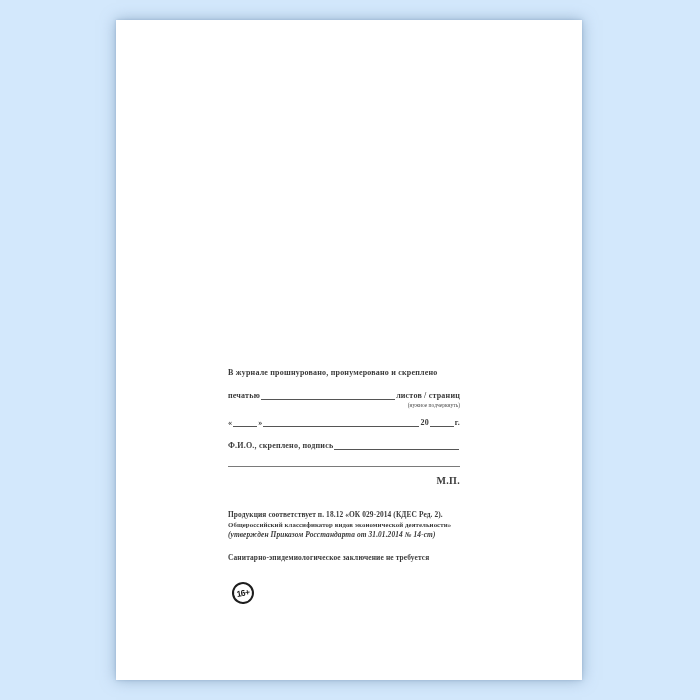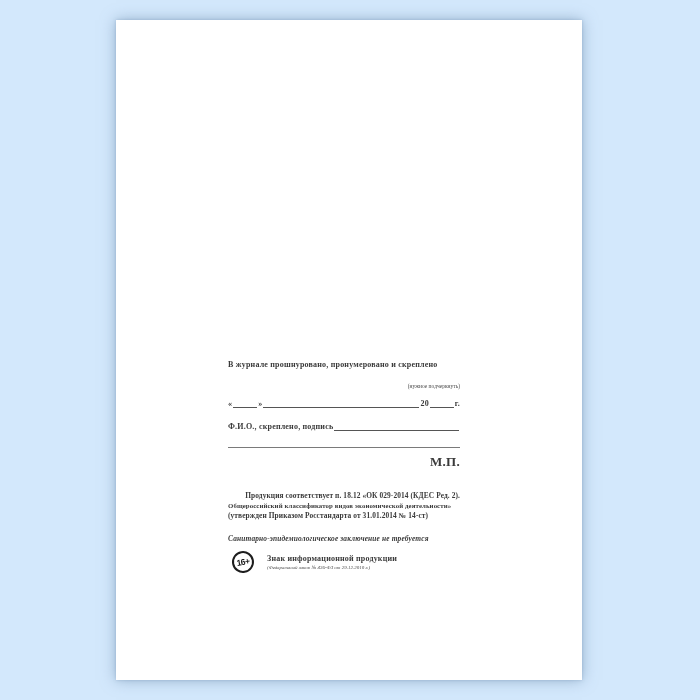--- a/index.html
+++ b/index.html
@@ -12,21 +12,21 @@
   }
   .sheet {
     position:absolute;
     left:116px; top:20px;
     width:466px; height:660px;
     background:#ffffff;
     box-shadow:0 0 14px rgba(100,132,165,0.55), 0 0 3px rgba(100,132,165,0.35);
   }
   .content {
     position:absolute;
-    left:112px; top:340px;
+    left:112px; top:348px;
     width:232px;
     color:#3a3a3a;
   }
   .stitch-statement {
     font-size:8px; font-weight:600; letter-spacing:0.2px;
     line-height:10px; margin-bottom:13px; white-space:nowrap;
   }
   .fill-row { display:flex; align-items:flex-end; }
   .fill {
     flex:1 1 auto; height:3px;
@@ -40,29 +40,29 @@
     text-align:right; font-size:5.5px; font-weight:400;
     color:#4a4a4a; line-height:7px; margin-bottom:9px;
   }
   .date-row { margin-bottom:13px; }
   .date-row .day-blank { width:24px; }
   .date-row .year-blank { width:24px; }
   .sign-row { margin-bottom:15px; }
   .blank-row { margin-bottom:9px; }
   .blank-row .fill { margin:0; height:1px; border-bottom:1px solid #7a7a7a; }
   .seal-place {
-    text-align:right; font-size:13px; font-weight:600;
+    text-align:right; font-size:10px; font-weight:600;
     letter-spacing:0.3px; line-height:9px; margin-bottom:25px;
   }
   .compliance { margin-bottom:13px; }
-  .compliance .c1 { font-size:7.4px; font-weight:600; letter-spacing:0.1px; line-height:10px; white-space:nowrap;text-align:right; }
+  .compliance .c1 { font-size:7.4px; font-weight:600; letter-spacing:0.1px; line-height:10px; white-space:nowrap; }
   .compliance .c2 { font-size:6.8px; font-weight:600; letter-spacing:0.1px; line-height:10px; white-space:nowrap; }
-  .compliance .c3 { font-size:7.4px; font-weight:600; letter-spacing:0.1px; line-height:10px; white-space:nowrap; }
+  .compliance .c3 { font-size:7.4px; font-style:italic; font-weight:600; letter-spacing:0.1px; line-height:10px; white-space:nowrap; }
   .statement { font-size:7.4px; font-weight:600; letter-spacing:0.15px; line-height:9px; white-space:nowrap; }
-  .statement.s1 { margin-bottom:8px;font-style:italic; }
+  .statement.s1 { margin-bottom:20px; }
   .statement.s2 { margin-bottom:14px; margin-left:3px; }
   .statement.s3 { margin-bottom:11px; margin-left:2px; }
   .agemark-row { display:flex; align-items:center; margin-left:4px; }
   .age-badge {
     width:22px; height:22px; flex:0 0 auto;
     border:2.2px solid #1d1d1d; border-radius:50%;
     display:flex; align-items:center; justify-content:center;
     font-size:8.5px; font-weight:bold; color:#1d1d1d;
     font-family:"Liberation Sans","DejaVu Sans",sans-serif;
     transform:rotate(-10deg);
@@ -73,20 +73,25 @@
   .agemark-law { font-size:5px; font-style:italic; color:#4a4a4a; line-height:7px; white-space:nowrap; }
 </style>
 </head>
 <body style="background: rgb(211, 232, 252);">
 
 <div class="sheet">
   <div class="content">
 
     <div class="stitch-statement">В журнале прошнуровано, пронумеровано и скреплено</div>
 
+    <div class="fill-row seal-row">
+      <span class="row-label">печатью</span>
+      <span class="fill"></span>
+      <span class="row-label">листов / страниц</span>
+    </div>
 
     <div class="underline-note">(нужное подчеркнуть)</div>
 
     <div class="fill-row date-row">
       <span class="row-label">«</span>
       <span class="fill fixed day-blank"></span>
       <span class="row-label">»</span>
       <span class="fill"></span>
       <span class="row-label">20</span>
       <span class="fill fixed year-blank"></span>
@@ -109,20 +114,16 @@
       <div class="c2">Общероссийский классификатор видов экономической деятельности»</div>
       <div class="c3">(утвержден Приказом Росстандарта от 31.01.2014 № 14-ст)</div>
     </div>
 
     <div class="statement s1">Санитарно-эпидемиологическое заключение не требуется</div>
 
 
 
     <div class="agemark-row">
       <div class="age-badge">16+</div>
-      <div class="agemark-text">
-        <div class="agemark-title">Знак информационной продукции</div>
-        <div class="agemark-law">(Федеральный закон № 436-ФЗ от 29.12.2010 г.)</div>
-      </div>
     </div>
 
   </div>
 </div>
 
 </body></html>

